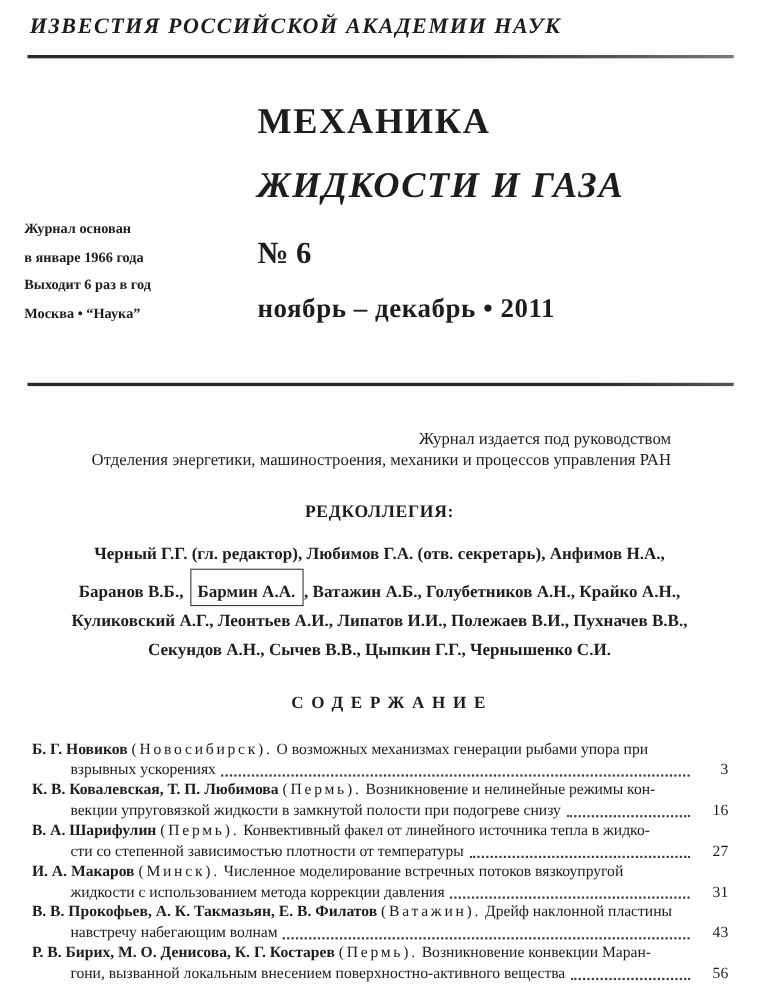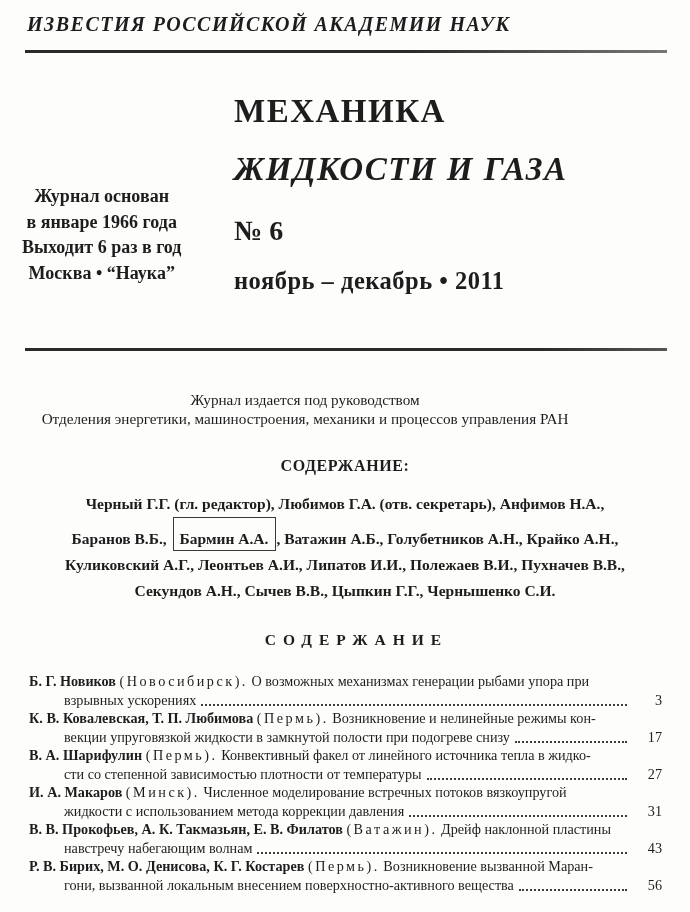--- a/index.html
+++ b/index.html
@@ -19,31 +19,30 @@
   }
   .rule { position:absolute; left:25px; width:642px; height:3px; }
   .rule-top { top:50px; background:linear-gradient(to right,#2a2a2a 60%,#777); }
   .rule-mid { top:348px; background:linear-gradient(to right,#2a2a2a 80%,#555); }
 
   .title-line { position:absolute; left:234px; font-weight:700; font-size:33px; letter-spacing:1.5px; white-space:nowrap; }
   .title-line.t1 { top:93px; }
   .title-line.t2 { top:151px;font-style:italic; }
 
   .founded {
-    position:absolute; left:22px; top:184px;
-    font-weight:700; font-size:18px; line-height:25.5px;
+    position:absolute; left:22px; top:195px;
+    font-weight:700; font-size:13px; line-height:25.5px;
     white-space:nowrap;
-    text-align:center;
   }
   .issue-number { position:absolute; left:234px; top:215px; font-weight:700; font-size:28px; }
   .issue-date { position:absolute; left:234px; top:267px; font-weight:700; font-size:24.5px; letter-spacing:0.5px; white-space:nowrap; }
 
   .gov {
     position:absolute; left:0; top:391px; width:610px;
-    text-align:center; font-size:15.2px; line-height:18.5px;
+    text-align:right; font-size:15.2px; line-height:18.5px;
   }
   .board-heading {
     position:absolute; left:0; top:457px; width:690px;
     text-align:center; font-weight:700; font-size:16px; letter-spacing:0.6px;
   }
   .board {
     position:absolute; left:15px; top:491px; width:660px;
     text-align:center; font-weight:700; font-size:15.5px; line-height:26px;
   }
   .boxed {
@@ -94,21 +93,21 @@
 <div class="issue-number">№ 6</div>
 <div class="issue-date">ноябрь – декабрь • 2011</div>
 
 <div class="rule rule-mid"></div>
 
 <div class="gov">
   <div>Журнал издается под руководством</div>
   <div>Отделения энергетики, машиностроения, механики и процессов управления РАН</div>
 </div>
 
-<div class="board-heading">СОДЕРЖАНИЕ:</div>
+<div class="board-heading">РЕДКОЛЛЕГИЯ:</div>
 
 <div class="board">
   <div>Черный Г.Г. (гл. редактор), Любимов Г.А. (отв. секретарь), Анфимов Н.А.,</div>
   <div><span>Баранов В.Б.,</span> <span class="boxed">Бармин А.А.</span><span>, Ватажин А.Б., Голубетников А.Н., Крайко А.Н.,</span></div>
   <div>Куликовский А.Г., Леонтьев А.И., Липатов И.И., Полежаев В.И., Пухначев В.В.,</div>
   <div>Секундов А.Н., Сычев В.В., Цыпкин Г.Г., Чернышенко С.И.</div>
 </div>
 
 <div class="contents-heading">СОДЕРЖАНИЕ</div>
 
@@ -121,21 +120,21 @@
         <span class="dots"></span>
         <span class="pg">3</span>
       </div>
   </div>
 
   <div class="entry">
     <div class="l1"><span class="authors">К. В. Ковалевская, Т. П. Любимова</span> <span class="city">(Пермь).</span> <span>Возникновение и нелинейные режимы кон-</span></div>
     <div class="l2">
         <span class="t">векции упруговязкой жидкости в замкнутой полости при подогреве снизу</span>
         <span class="dots"></span>
-        <span class="pg">17</span>
+        <span class="pg">16</span>
       </div>
   </div>
 
   <div class="entry">
     <div class="l1"><span class="authors">В. А. Шарифулин</span> <span class="city">(Пермь).</span> <span>Конвективный факел от линейного источника тепла в жидко-</span></div>
     <div class="l2">
         <span class="t">сти со степенной зависимостью плотности от температуры</span>
         <span class="dots"></span>
         <span class="pg">27</span>
       </div>
@@ -153,21 +152,21 @@
   <div class="entry">
     <div class="l1"><span class="authors">В. В. Прокофьев, А. К. Такмазьян, Е. В. Филатов</span> <span class="city">(Ватажин).</span> <span>Дрейф наклонной пластины</span></div>
     <div class="l2">
         <span class="t">навстречу набегающим волнам</span>
         <span class="dots"></span>
         <span class="pg">43</span>
       </div>
   </div>
 
   <div class="entry">
-    <div class="l1"><span class="authors">Р. В. Бирих, М. О. Денисова, К. Г. Костарев</span> <span class="city">(Пермь).</span> <span>Возникновение вызванной Маран-</span></div>
+    <div class="l1"><span class="authors">Р. В. Бирих, М. О. Денисова, К. Г. Костарев</span> <span class="city">(Пермь).</span> <span>Возникновение конвекции Маран-</span></div>
     <div class="l2">
         <span class="t">гони, вызванной локальным внесением поверхностно-активного вещества</span>
         <span class="dots"></span>
         <span class="pg">56</span>
       </div>
   </div>
 
 </div>
 
 </body></html>

